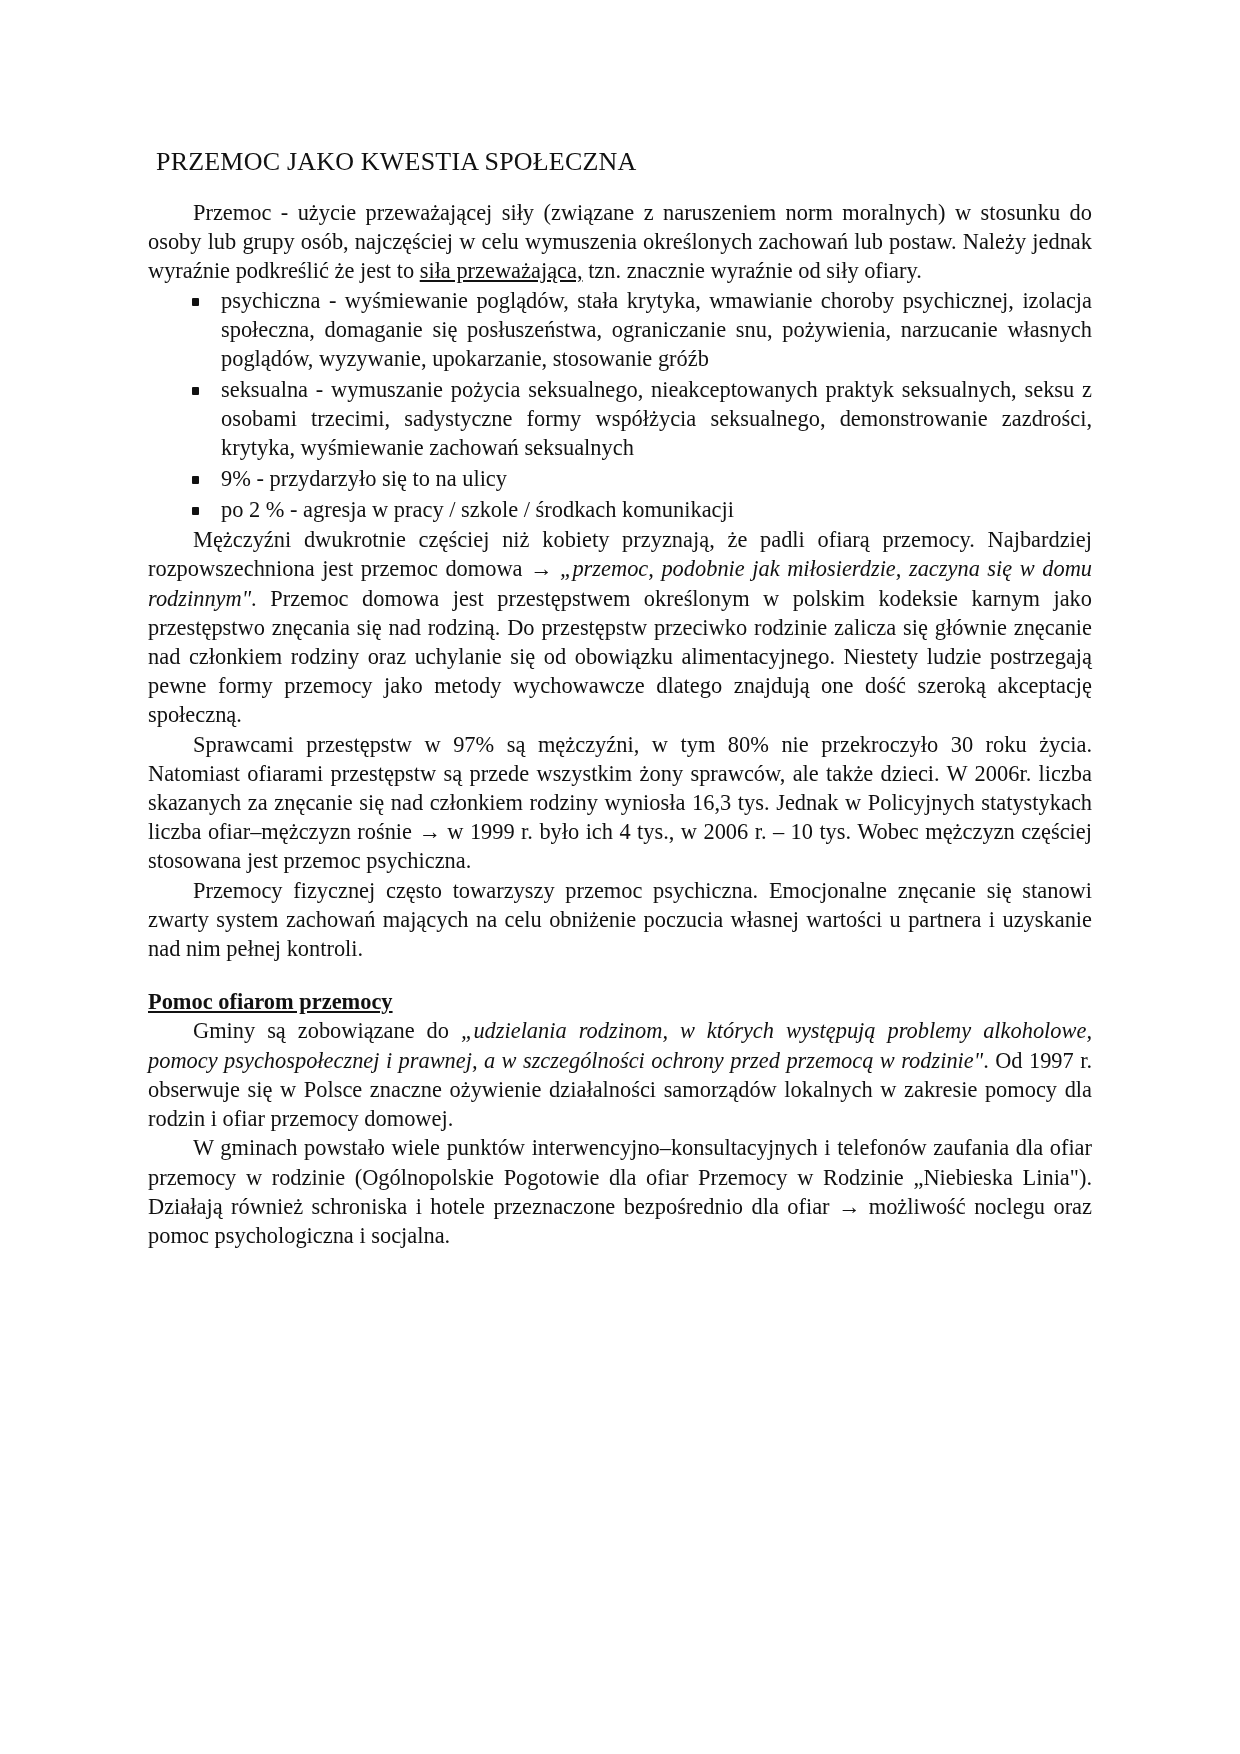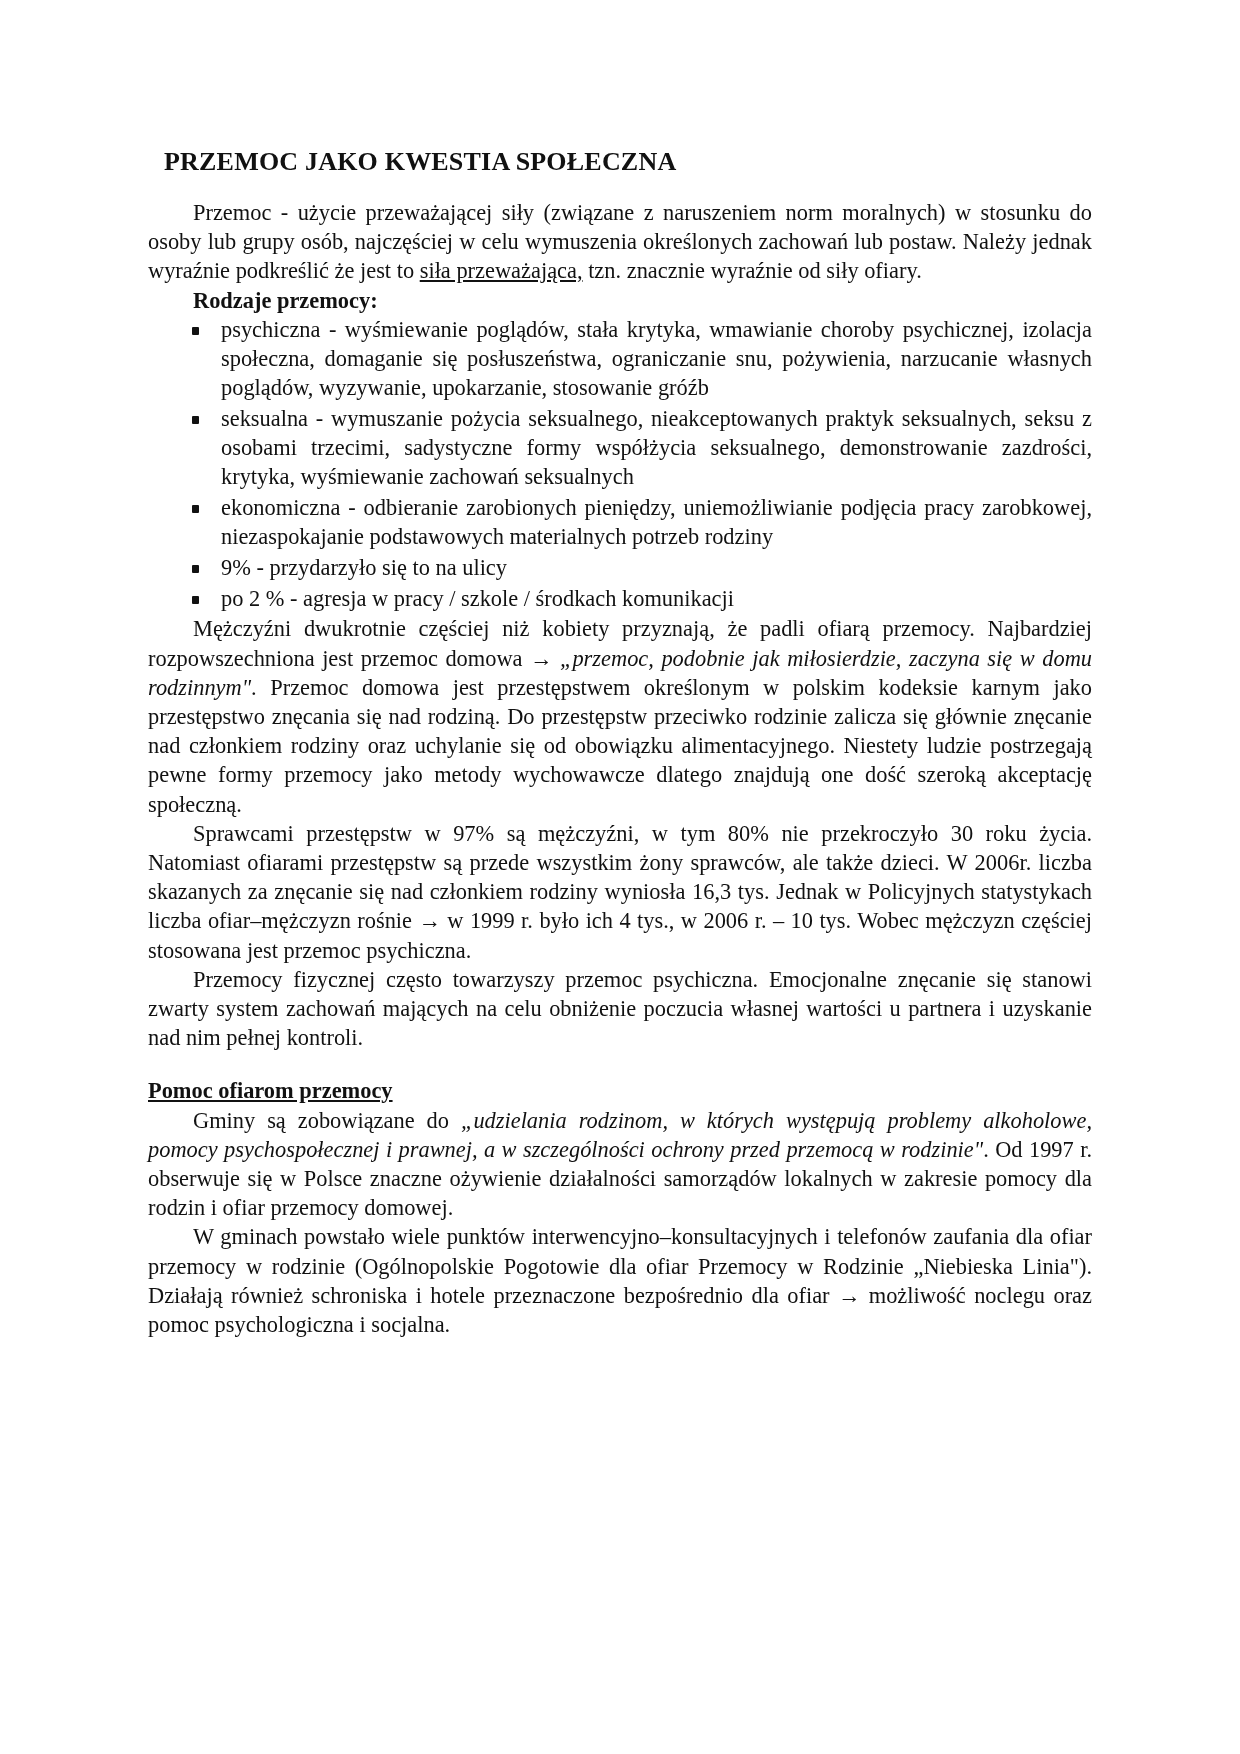--- a/index.html
+++ b/index.html
@@ -2,21 +2,21 @@
 <html><head>
 <meta charset="utf-8">
 <style>
   html, body { margin: 0; padding: 0; background: #ffffff; }
   body { width: 1240px; height: 1754px; position: relative; overflow: hidden; }
   .page {
     position: absolute; left: 148px; top: 146px; width: 944px;
     font-family: "Liberation Serif", "DejaVu Serif", serif;
     color: #111111; font-size: 22.4px; line-height: 29.2px;
   }
-  .title { font-weight: bold; font-size: 26px; line-height: 32px; margin: 0 0 20px 16px; letter-spacing: 0.2px; }
+  .title { font-weight: normal; font-size: 26px; line-height: 32px; margin: 0 0 20px 8px; letter-spacing: 0.2px; }
   p { margin: 0; text-align: justify; }
   .indent { text-indent: 45px; }
   .subhead { font-weight: bold; padding-left: 45px; margin: 0; }
   ul.bullets { list-style: none; margin: 0; padding: 0 0 0 73px; }
   ul.bullets li { position: relative; text-align: justify; margin: 0 0 1.5px 0; }
   ul.bullets li::before {
     content: ""; position: absolute; left: -29px; top: 12px;
     width: 7px; height: 8px; background: #111111; border-radius: 1px;
   }
   .plain-para { padding-left: 45px; text-align: left; }
@@ -27,26 +27,24 @@
 </style>
 </head>
 <body>
 
 <div class="page">
 
   <h1 class="title">PRZEMOC JAKO KWESTIA SPOŁECZNA</h1>
 
   <p class="indent"><b>Przemoc</b><span> - użycie przeważającej siły (związane z naruszeniem norm moralnych) w stosunku do osoby lub grupy osób, najczęściej w celu wymuszenia określonych zachowań lub postaw. Należy jednak wyraźnie podkreślić że jest to </span><u>siła przeważająca,</u><span> tzn. znacznie wyraźnie od siły ofiary.</span></p>
 
-  <p class="subhead">Rodzaje przemocy:</p>
 
   <ul class="bullets">
     <li><b>psychiczna</b><span> - wyśmiewanie poglądów, stała krytyka, wmawianie choroby psychicznej, izolacja społeczna, domaganie się posłuszeństwa, ograniczanie snu, pożywienia, narzucanie własnych poglądów, wyzywanie, upokarzanie, stosowanie gróźb</span></li>
     <li><b>seksualna</b><span> - wymuszanie pożycia seksualnego, nieakceptowanych praktyk seksualnych, seksu z osobami trzecimi, sadystyczne formy współżycia seksualnego, demonstrowanie zazdrości, krytyka, wyśmiewanie zachowań seksualnych</span></li>
-    <li><b>ekonomiczna</b><span> - odbieranie zarobionych pieniędzy, uniemożliwianie podjęcia pracy zarobkowej, niezaspokajanie podstawowych materialnych potrzeb rodziny</span></li>
   </ul>
 
 
   <ul class="bullets">
     <li>9% - przydarzyło się to na ulicy</li>
     <li>po 2 % - agresja w pracy / szkole / środkach komunikacji</li>
   </ul>
 
   <p class="indent"><span>Mężczyźni dwukrotnie częściej niż kobiety przyznają, że padli ofiarą przemocy. Najbardziej rozpowszechniona jest przemoc domowa → </span><i>„przemoc, podobnie jak miłosierdzie, zaczyna się w domu rodzinnym"</i><span>. Przemoc domowa jest przestępstwem określonym w polskim kodeksie karnym jako </span><b>przestępstwo znęcania się nad rodziną.</b><span> Do przestępstw przeciwko rodzinie zalicza się głównie znęcanie nad członkiem rodziny oraz uchylanie się od obowiązku alimentacyjnego. Niestety ludzie postrzegają pewne formy przemocy jako metody wychowawcze dlatego znajdują one dość szeroką akceptację społeczną.</span></p>
 

